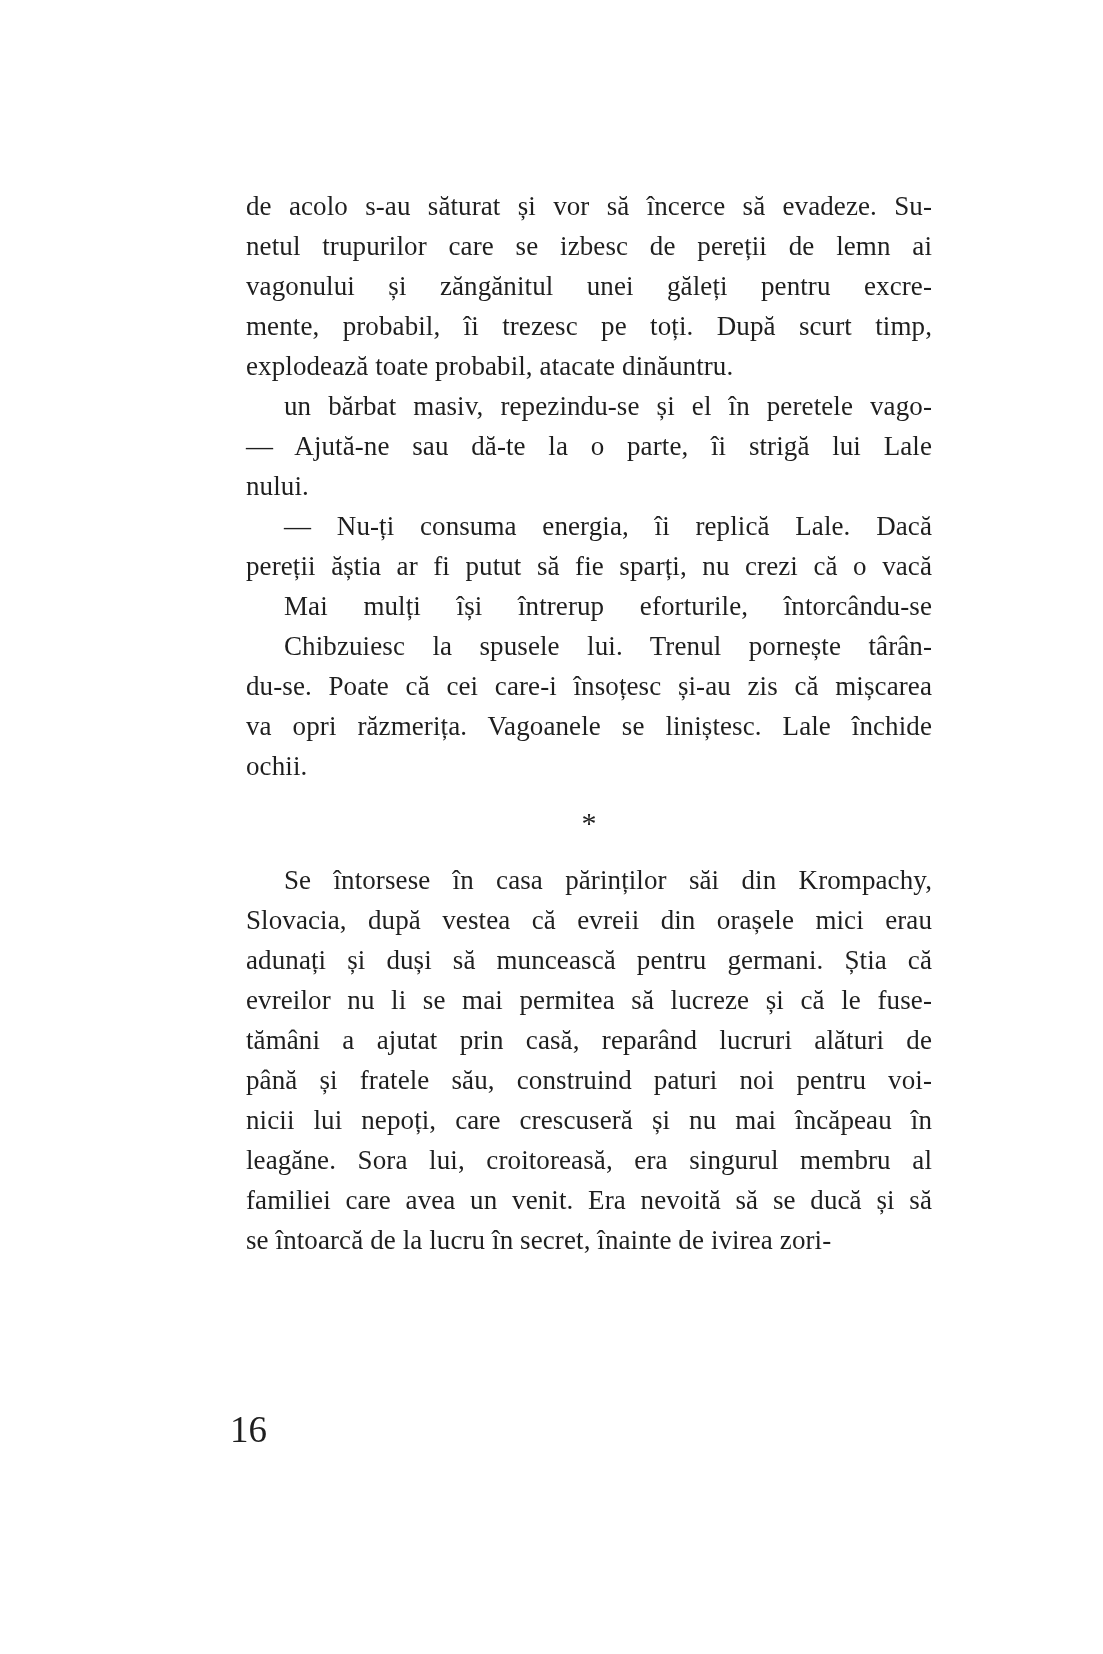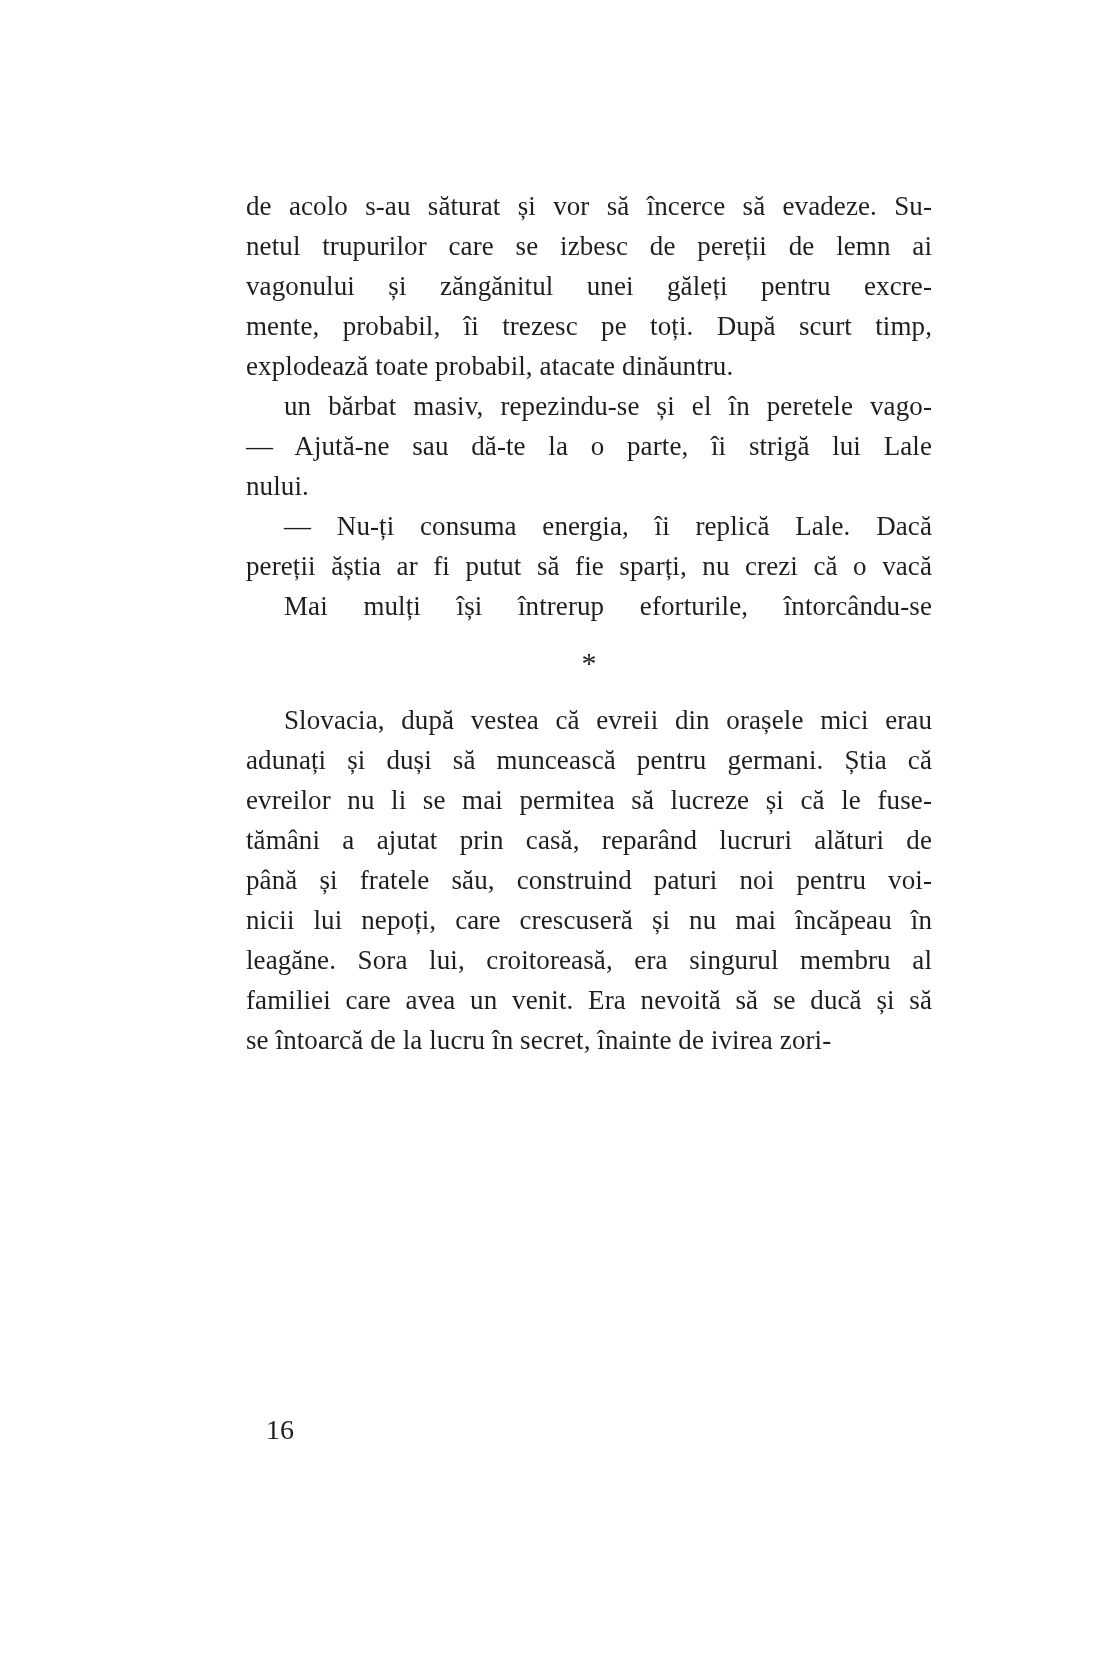--- a/index.html
+++ b/index.html
@@ -41,23 +41,22 @@
     height: 74px;
     line-height: 74px;
     text-align: center;
     text-align-last: center;
     font-size: 30px;
   }
   .page-number {
     position: absolute;
     left: 230px;
     top: 1410px;
-    font-size: 28px;
+    font-size: 37px;
     line-height: 40px;
-    margin-left: 36px;
   }
 </style>
 </head>
 <body>
 
 <div class="page">
   <div class="text-block" id="text-block">
       <div class="para">
         <div class="line">de acolo s-au săturat și vor să încerce să evadeze. Su-</div>
         <div class="line">netul trupurilor care se izbesc de pereții de lemn ai</div>
@@ -70,22 +69,29 @@
         <div class="line">— Ajută-ne sau dă-te la o parte, îi strigă lui Lale</div>
         <div class="line last">nului.</div>
       </div>
       <div class="para indent">
         <div class="line">— Nu-ți consuma energia, îi replică Lale. Dacă</div>
         <div class="line">pereții ăștia ar fi putut să fie sparți, nu crezi că o vacă</div>
       </div>
       <div class="para indent">
         <div class="line">Mai mulți își întrerup eforturile, întorcându-se</div>
       </div>
+      <div class="para indent">
+        <div class="line">Chibzuiesc la spusele lui. Trenul pornește târân-</div>
+        <div class="line">du-se. Poate că cei care-i însoțesc și-au zis că mișcarea</div>
+        <div class="line">va opri răzmerița. Vagoanele se liniștesc. Lale închide</div>
+        <div class="line last">ochii.</div>
+      </div>
       <div class="separator">*</div>
       <div class="para indent">
+        <div class="line">Se întorsese în casa părinților săi din Krompachy,</div>
         <div class="line">Slovacia, după vestea că evreii din orașele mici erau</div>
         <div class="line">adunați și duși să muncească pentru germani. Știa că</div>
         <div class="line">evreilor nu li se mai permitea să lucreze și că le fuse-</div>
         <div class="line">tămâni a ajutat prin casă, reparând lucruri alături de</div>
         <div class="line">până și fratele său, construind paturi noi pentru voi-</div>
         <div class="line">nicii lui nepoți, care crescuseră și nu mai încăpeau în</div>
         <div class="line">leagăne. Sora lui, croitoreasă, era singurul membru al</div>
         <div class="line">familiei care avea un venit. Era nevoită să se ducă și să</div>
         <div class="line last">se întoarcă de la lucru în secret, înainte de ivirea zori-</div>
       </div>

